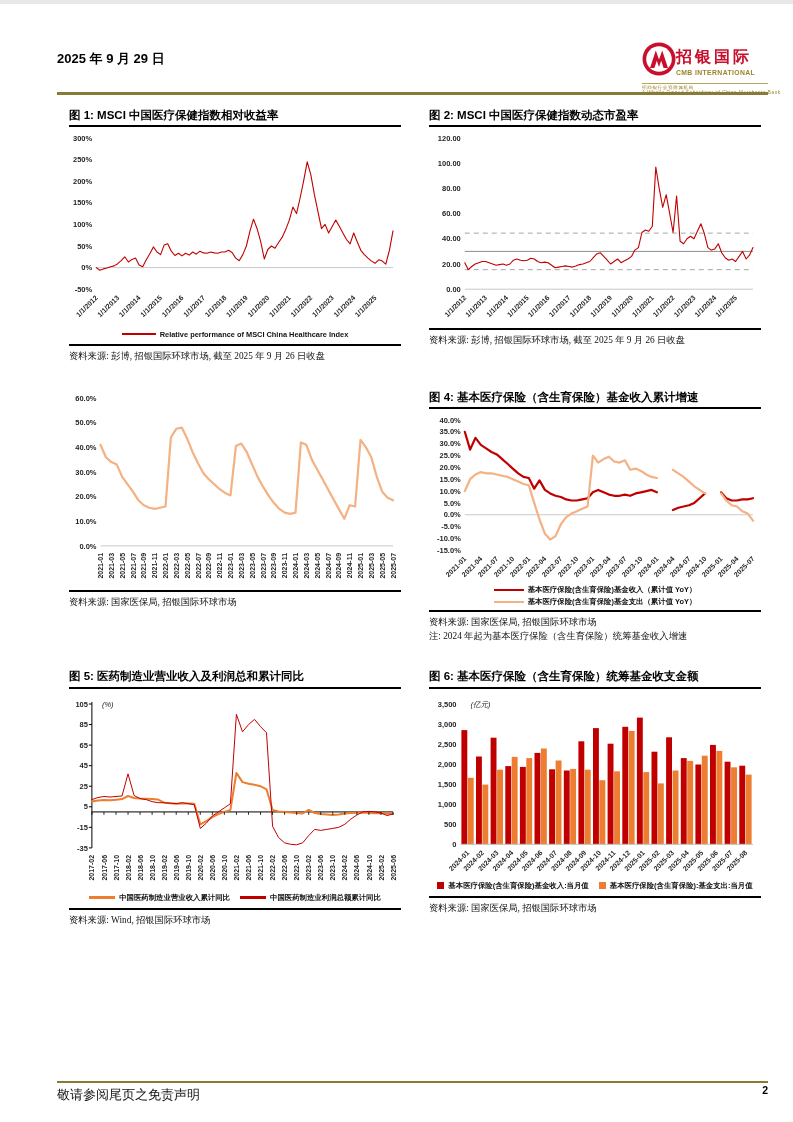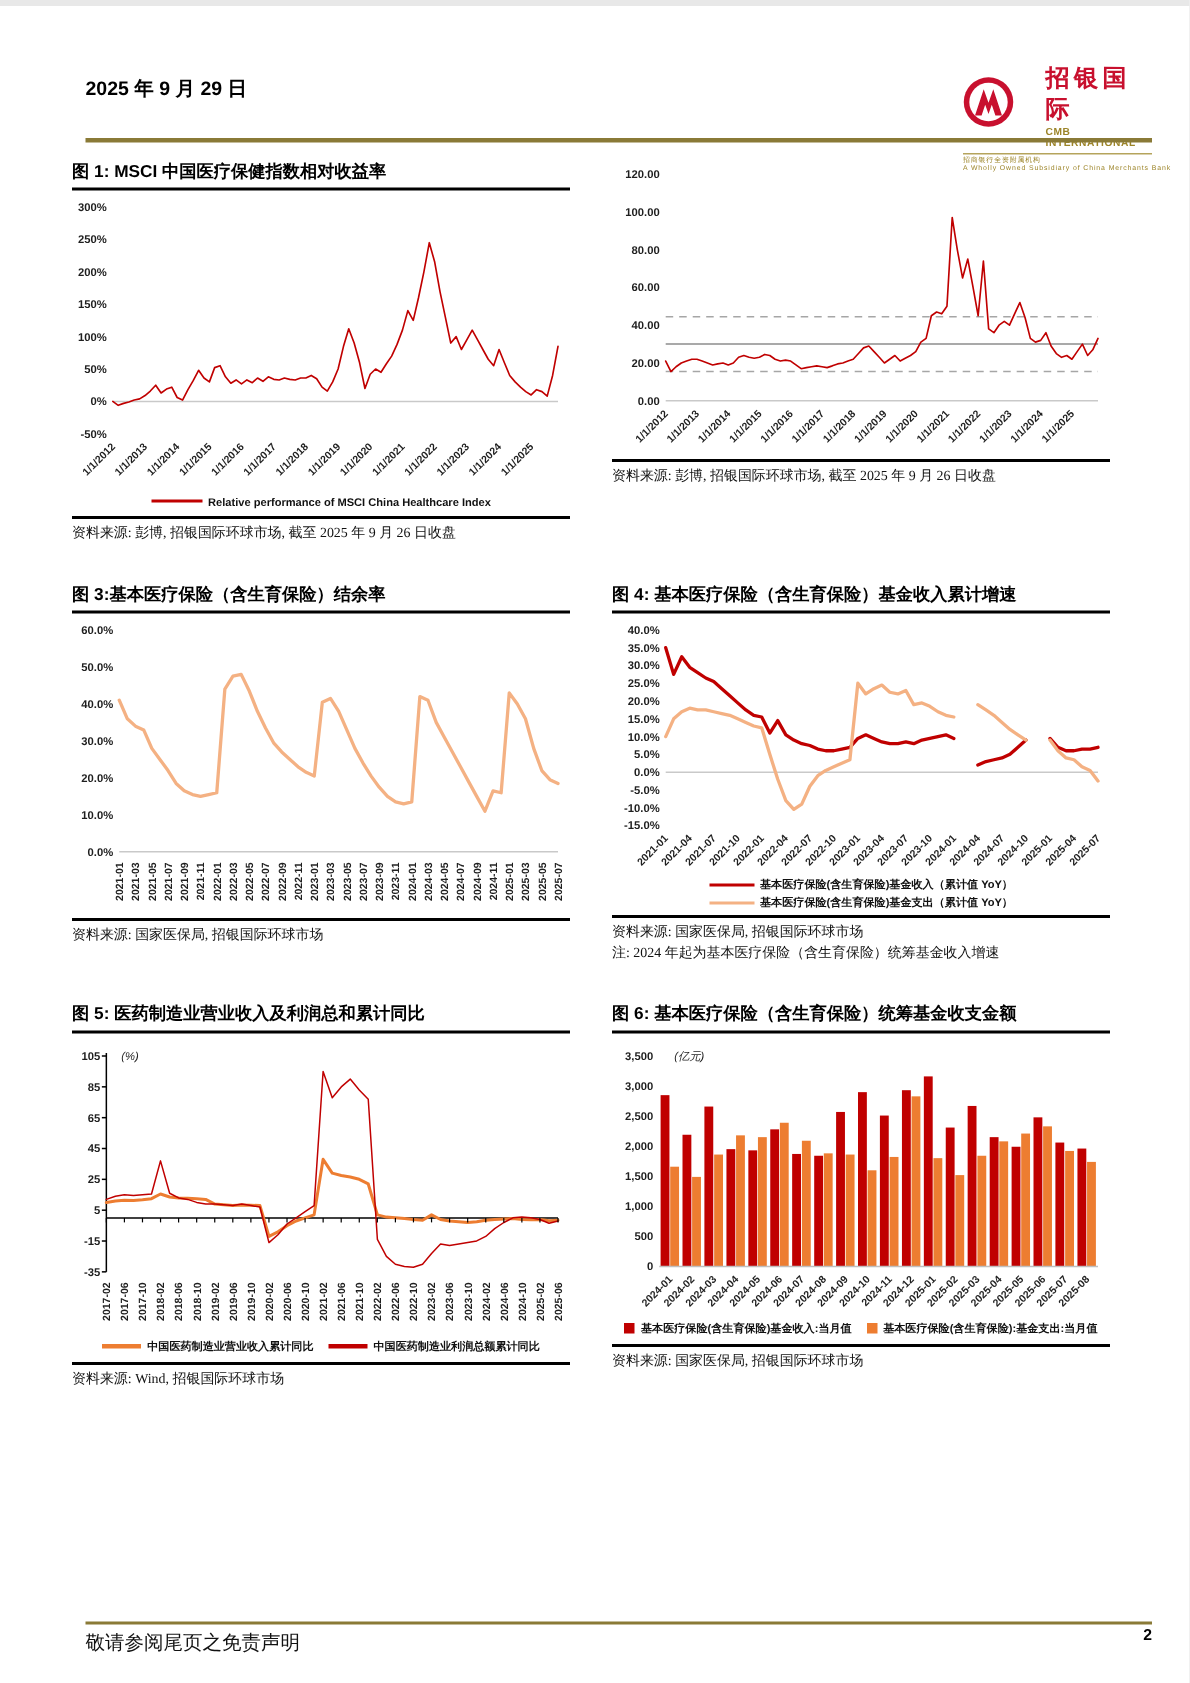--- a/index.html
+++ b/index.html
@@ -2,28 +2,28 @@
 <html><head>
 <meta charset="utf-8">
 <style>
   html,body{margin:0;padding:0;background:#e8e8e8;}
   .page{position:relative;width:793px;height:1122px;background:#ffffff;margin:4px auto;
         font-family:"Liberation Sans",sans-serif;overflow:hidden;}
   
   .hdr-date{position:absolute;left:57px;top:46px;font-size:13px;font-weight:700;color:#000;}
   .hdr-rule{position:absolute;left:57px;right:25px;top:88px;border-top:3px solid #8A7A37;}
   .brand{position:absolute;right:25px;top:38px;width:126px;}
-  .brand-top{display:flex;align-items:center;gap:21px;}
+  .brand-top{display:flex;align-items:center;gap:0;}
   .brand-names{display:flex;flex-direction:column;}
   .brand-cn{color:#C8102E;font-weight:700;font-size:16px;letter-spacing:3px;font-family:"Liberation Serif",serif;}
   .brand-en{color:#9C8428;font-weight:700;font-size:6.8px;letter-spacing:.4px;margin-top:1px;}
   .brand-tag{margin-top:3px;border-top:1px solid #b5a45c;padding-top:1px;}
   .brand-tag div{color:#9C8428;font-size:4.6px;letter-spacing:.6px;white-space:nowrap;}
   
-  .figures{position:absolute;left:48px;top:104px;width:692px;display:grid;
+  .figures{position:absolute;left:69px;top:104px;width:692px;display:grid;
            grid-template-columns:332px 332px;column-gap:28px;row-gap:26px;align-items:start;}
   .fig{width:332px;}
   .fig-title{font-size:11.5px;font-weight:700;color:#000;padding-bottom:3px;
              border-bottom:2.5px solid #000;margin-bottom:3px;line-height:1.25;}
   .chart{display:block;}
   .legend{display:flex;justify-content:center;align-items:center;flex-wrap:wrap;min-height:14px;margin:1px 0 3px 0;text-align:center;}
   .legend.col{flex-direction:column;gap:2px;}
   .legend-item{display:flex;align-items:center;margin:0 5px;}
   .sw-line{display:inline-block;height:2.2px;}
   .sw-dash{display:inline-block;height:0;border-top:1.6px dashed #A0A0A0;}
@@ -99,20 +99,21 @@
       <div class="legend">
           <span class="legend-item">
             <span class="sw-line" style="background: rgb(192, 0, 0); width: 34px;"></span>
             <span class="lab">Relative performance of MSCI China Healthcare Index</span>
           </span>
         </div>
       <div class="fig-src"><span>资料来源: 彭博, 招银国际环球市场, 截至 2025 年 9 月 26 日收盘</span></div>
     </div>
 
     <div class="fig">
+      <div class="fig-title">图 2: MSCI 中国医疗保健指数动态市盈率</div>
       <svg class="chart" width="332" height="196">
           <line x1="35.8" x2="324" y1="159.2" y2="159.2" stroke="#C9C9C9" stroke-width="1"></line>
           <line x1="35.8" x2="324" y1="103.13" y2="103.13" stroke="#A6A6A6" stroke-width="1" stroke-dasharray="5 4"></line>
           <line x1="35.8" x2="324" y1="121.39999999999999" y2="121.39999999999999" stroke="#8C8C8C" stroke-width="1"></line>
           <line x1="35.8" x2="324" y1="139.67" y2="139.67" stroke="#A6A6A6" stroke-width="1" stroke-dasharray="5 4"></line>
           <text x="31.799999999999997" y="10.6" text-anchor="end" font-size="7.5" font-weight="700" fill="#1f1f1f">120.00</text>
           <text x="31.799999999999997" y="35.8" text-anchor="end" font-size="7.5" font-weight="700" fill="#1f1f1f">100.00</text>
           <text x="31.799999999999997" y="60.99999999999999" text-anchor="end" font-size="7.5" font-weight="700" fill="#1f1f1f">80.00</text>
           <text x="31.799999999999997" y="86.19999999999999" text-anchor="end" font-size="7.5" font-weight="700" fill="#1f1f1f">60.00</text>
           <text x="31.799999999999997" y="111.39999999999998" text-anchor="end" font-size="7.5" font-weight="700" fill="#1f1f1f">40.00</text>
@@ -131,21 +132,20 @@
           <text x="225.30361445783132" y="168.2" text-anchor="end" font-size="7" font-weight="700" fill="#1f1f1f" transform="rotate(-45 225.30361445783132 168.2)">1/1/2021</text>
           <text x="246.13734939759036" y="168.2" text-anchor="end" font-size="7" font-weight="700" fill="#1f1f1f" transform="rotate(-45 246.13734939759036 168.2)">1/1/2022</text>
           <text x="266.9710843373494" y="168.2" text-anchor="end" font-size="7" font-weight="700" fill="#1f1f1f" transform="rotate(-45 266.9710843373494 168.2)">1/1/2023</text>
           <text x="287.80481927710844" y="168.2" text-anchor="end" font-size="7" font-weight="700" fill="#1f1f1f" transform="rotate(-45 287.80481927710844 168.2)">1/1/2024</text>
           <text x="308.6385542168675" y="168.2" text-anchor="end" font-size="7" font-weight="700" fill="#1f1f1f" transform="rotate(-45 308.6385542168675 168.2)">1/1/2025</text>
         </svg>
       <div class="fig-src"><span>资料来源: 彭博, 招银国际环球市场, 截至 2025 年 9 月 26 日收盘</span></div>
     </div>
 
     <div class="fig">
-      <div class="fig-title">图 3:基本医疗保险（含生育保险）结余率</div>
       <svg class="chart" width="332" height="198">
           <line x1="31.5" x2="324" y1="155.9" y2="155.9" stroke="#C9C9C9" stroke-width="1"></line>
           <text x="27.5" y="10.6" text-anchor="end" font-size="7.5" font-weight="700" fill="#1f1f1f">60.0%</text>
           <text x="27.5" y="35.25" text-anchor="end" font-size="7.5" font-weight="700" fill="#1f1f1f">50.0%</text>
           <text x="27.5" y="59.9" text-anchor="end" font-size="7.5" font-weight="700" fill="#1f1f1f">40.0%</text>
           <text x="27.5" y="84.55" text-anchor="end" font-size="7.5" font-weight="700" fill="#1f1f1f">30.0%</text>
           <text x="27.5" y="109.19999999999999" text-anchor="end" font-size="7.5" font-weight="700" fill="#1f1f1f">20.0%</text>
           <text x="27.5" y="133.85" text-anchor="end" font-size="7.5" font-weight="700" fill="#1f1f1f">10.0%</text>
           <text x="27.5" y="158.5" text-anchor="end" font-size="7.5" font-weight="700" fill="#1f1f1f">0.0%</text>
           <path d="M31.5 54.8 L36.9 67.2 L42.3 72.1 L47.8 74.6 L53.2 86.9 L58.6 94.3 L64.0 101.7 L69.4 110.3 L74.8 115.2 L80.3 117.7 L85.7 118.9 L91.1 117.7 L96.5 116.5 L101.9 47.4 L107.3 38.8 L112.8 37.6 L118.2 48.7 L123.6 62.2 L129.0 73.3 L134.4 83.2 L139.8 89.3 L145.3 94.3 L150.7 99.2 L156.1 102.9 L161.5 105.4 L166.9 56.1 L172.3 53.6 L177.8 62.2 L183.2 74.6 L188.6 86.9 L194.0 96.7 L199.4 105.4 L204.8 112.8 L210.3 118.9 L215.7 122.6 L221.1 123.9 L226.5 122.6 L231.9 52.4 L237.3 54.8 L242.8 69.6 L248.2 79.5 L253.6 89.3 L259.0 99.2 L264.4 109.1 L269.8 118.9 L275.3 128.8 L280.7 115.2 L286.1 116.5 L291.5 49.9 L296.9 57.3 L302.3 67.2 L307.8 86.9 L313.2 101.7 L318.6 107.8 L324.0 110.3 " fill="none" stroke="#F4B183" stroke-width="2.2" stroke-linejoin="round" stroke-linecap="round"></path>

